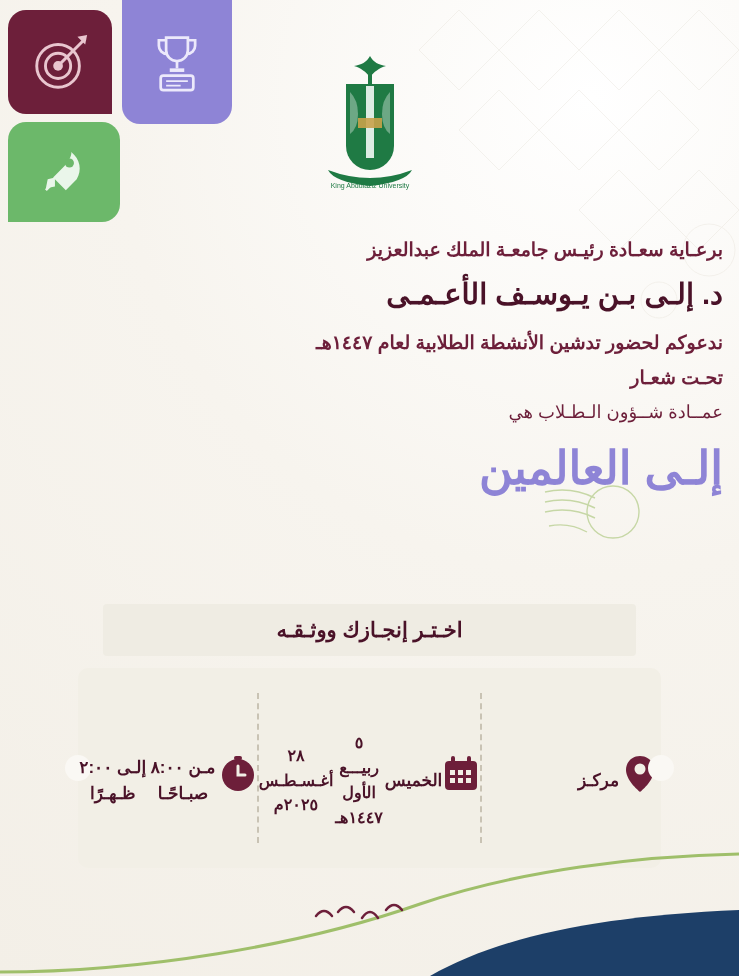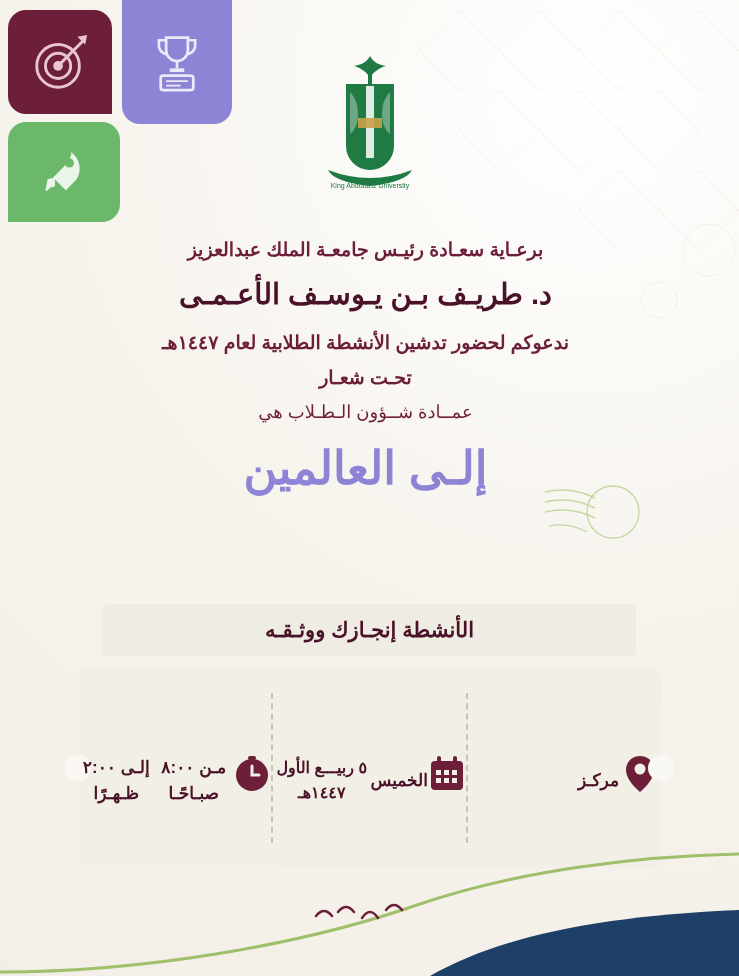--- a/index.html
+++ b/index.html
@@ -77,22 +77,22 @@
     right: 0;
     display: flex;
     justify-content: center;
   }
 
   
   .content {
     position: absolute;
     top: 238px;
     left: 0;
-    right: 8px;
-    text-align: center;
+    right: 16px;
+    text-align: right;
     color: #5a1630;
   }
   .line-patron {
     font-size: 19px;
     font-weight: bold;
     letter-spacing: 1.2px;
     color: #6d1f3a;
     margin-bottom: 16px;
   }
   .line-name {
@@ -309,39 +309,39 @@
       </g>
       <g fill="#c8a24a">
         <path d="M52 66 h24 v10 h-24z" opacity=".9"></path>
       </g>
       <text x="64" y="136" text-anchor="middle" font-family="Liberation Sans, sans-serif" font-size="7" fill="#1f7a44">King Abdulaziz University</text>
     </svg>
   </div>
 
   <div class="content">
     <div class="line-patron">برعـاية سعـادة رئيـس جامعـة الملك عبدالعزيز</div>
-    <div class="line-name">د. طريـف بـن يـوسـف الأعـمـى</div>
+    <div class="line-name">د. إلـى بـن يـوسـف الأعـمـى</div>
     <div class="line-invite">ندعوكم لحضور تدشين الأنشطة الطلابية لعام ١٤٤٧هـ</div>
     <div class="line-under">تحـت شعـار</div>
     <div class="line-deanship">عمــادة شــؤون الـطـلاب هي</div>
     <div class="slogan">إلـى العالمين</div>
   </div>
 
   <svg class="stamp" viewBox="0 0 110 80" xmlns="http://www.w3.org/2000/svg">
     <g fill="none" stroke="#9fbf6a" stroke-width="1.4">
       <circle cx="72" cy="34" r="26"></circle>
       <path d="M4 14 q26 -6 50 6"></path>
       <path d="M4 24 q26 -6 50 6"></path>
       <path d="M4 34 q26 -6 50 6"></path>
       <path d="M8 48 q20 -4 38 6"></path>
     </g>
   </svg>
 
   <div class="banner">
-    <div class="banner-text">الأنشطة إنجـازك ووثـقـه</div>
+    <div class="banner-text">اخـتـر إنجـازك ووثـقـه</div>
   </div>
 
   <div class="ticket">
     <div class="ticket-cols">
 
       <div class="tcol">
         <div class="ticon">
           <svg width="34" height="40" viewBox="0 0 34 40" xmlns="http://www.w3.org/2000/svg">
             <path d="M17 2 C9 2 3 8 3 16 C3 27 17 38 17 38 S31 27 31 16 C31 8 25 2 17 2z" fill="#6d1f3a"></path>
             <circle cx="17" cy="15" r="5.5" fill="#f2efe6"></circle>
@@ -363,20 +363,21 @@
               <rect x="16" y="15" width="5" height="5"></rect>
               <rect x="24" y="15" width="5" height="5"></rect>
               <rect x="8" y="23" width="5" height="5"></rect>
               <rect x="16" y="23" width="5" height="5"></rect>
               <rect x="24" y="23" width="5" height="5"></rect>
             </g>
           </svg>
         </div>
         <div class="tline big">الخميس</div>
         <div class="tline">٥ ربيـــع الأول ١٤٤٧هـ</div>
+        <div class="tline">٢٨ أغـسـطـس ٢٠٢٥م</div>
       </div>
 
       <div class="divider"></div>
 
       <div class="tcol">
         <div class="ticon">
           <svg width="38" height="38" viewBox="0 0 38 38" xmlns="http://www.w3.org/2000/svg">
             <circle cx="19" cy="20" r="16" fill="#6d1f3a"></circle>
             <rect x="15" y="1" width="8" height="4" rx="2" fill="#6d1f3a"></rect>
             <path d="M19 11 v9 h7" stroke="#f2efe6" stroke-width="3" fill="none" stroke-linecap="round"></path>

